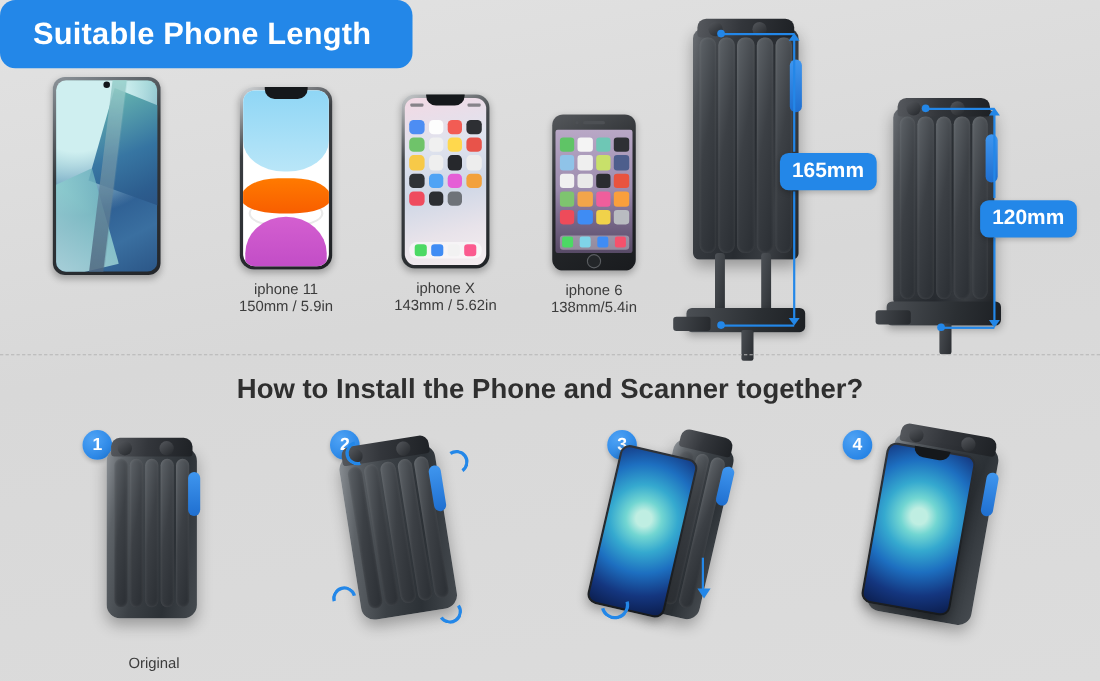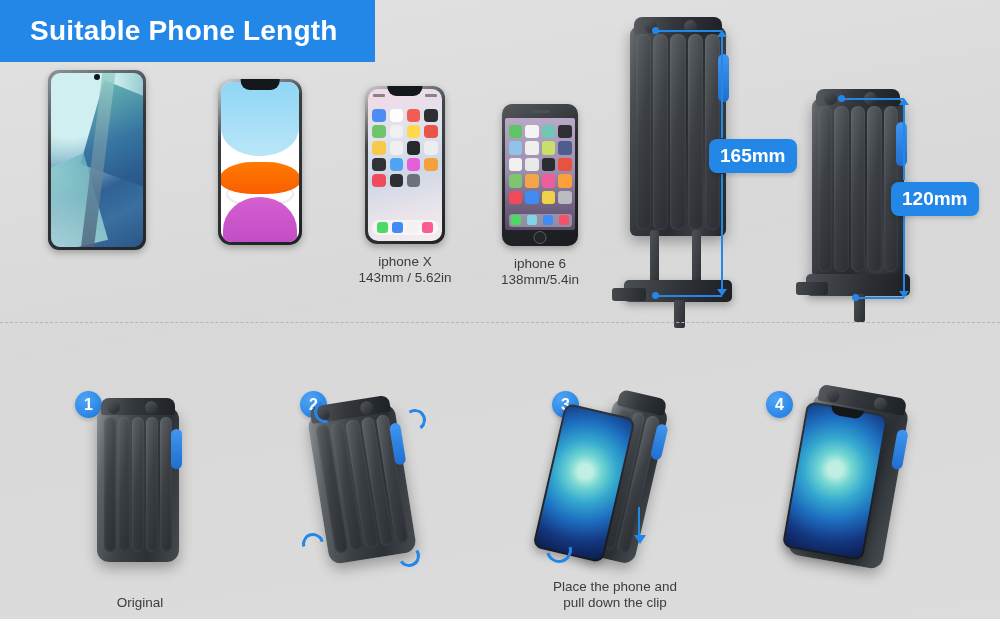--- a/index.html
+++ b/index.html
@@ -10,21 +10,21 @@
     position: relative;
     overflow: hidden;
     color: #3a3a3a;
   }
   #page { position: relative; width: 1000px; height: 619px;
           background: linear-gradient(170deg,#e2e2e2 0%, #d8d8d8 45%, #dcdcdc 100%); }
 
   
   .banner {
     position: absolute; left: 0; top: 0; width: 375px; height: 62px;
-    background: #2387e8; display: flex; align-items: center; padding-left: 30px;
+    background: #2387e8; display: flex; align-items: center; padding-left: 30px; border-radius: 14px;
   }
   .banner-text { color: #fff; font-size: 28px; font-weight: bold; letter-spacing: .2px; }
 
   
   .phone-row { position: absolute; left: 0; top: 70px; width: 600px; height: 245px; }
   .phone-cell { position: absolute; text-align: center; }
   .phone-label { font-size: 13.5px; color: #3c3c3c; line-height: 16px; white-space: nowrap; }
 
   .phone-body { position: relative; margin: 0 auto; border-radius: 13px; background: #2a2d31;
                 box-shadow: 0 3px 7px rgba(0,0,0,.28); }
@@ -204,20 +204,22 @@
     <div class="phone-cell c2">
       <div class="phone-body p-11">
         <div class="screen">
           <div class="w11-blue"></div>
           <div class="w11-ring"></div>
           <div class="w11-orange"></div>
           <div class="w11-purple"></div>
         </div>
         <div class="notch"></div>
       </div>
+      <div class="phone-label" style="margin-top:10px">iphone 11</div>
+      <div class="phone-label">150mm / 5.9in</div>
     </div>
 
     <div class="phone-cell c3">
       <div class="phone-body p-x">
         <div class="screen">
           <div class="statusbar">
             <span class="sb-chunk"></span>
             <span class="sb-chunk"></span>
           </div>
           <div class="ios-grid">
@@ -354,20 +356,21 @@
     <div class="dim-dot" style="left:852px; top:294px;"></div>
     <div class="dim-tick" style="left:856px; top:297px; width:48px;"></div>
     <div class="dim-line" style="left:903px; top:102px; height:78px;"></div>
     <div class="dim-line" style="left:903px; top:216px; height:78px;"></div>
     <div class="arrow-up" style="left:899px; top:98px;"></div>
     <div class="arrow-down" style="left:899px; top:291px;"></div>
     <div class="dim-badge" style="left:891px; top:182px;text-align:right;">120mm</div>
   </div>
 
   <div class="divider"></div>
+  <div class="section-title">How to Install the Phone and Scanner together?</div>
 
   <div class="steps">
 
     <div class="step s1">
       <div class="step-num" style="left:50px">1</div>
       <div class="step-art">
         <div class="dev" style="left:72px; top:12px; width:82px; height:155px;">
           <div class="clip-top"></div>
           <div class="clip-notch" style="left:10px"></div>
           <div class="clip-notch" style="left:48px"></div>
@@ -419,22 +422,20 @@
           </div>
           <div class="blue-tab" style="top:16px; height:36px;"></div>
         </div>
         <div class="mphone" style="left:48px; top:14px; width:72px; height:148px; transform:rotate(13deg);">
           <div class="scr"></div>
         </div>
         <div class="arc" style="left:46px; top:142px; width:26px; height:26px; transform:rotate(300deg);"></div>
         <div class="arrow-head" style="left:134px; top:140px;"></div>
         <div class="dim-line" style="left:138px; top:112px; height:30px;"></div>
       </div>
-      <div class="step-cap" style="white-space:pre-line">Place the phone and
-pull down the clip</div>
     </div>
 
     <div class="step s4">
       <div class="step-num" style="left:28px">4</div>
       <div class="step-art">
         <div class="dev" style="left:62px; top:4px; width:96px; height:164px; transform:rotate(10deg);">
           <div class="clip-top"></div>
           <div class="clip-notch" style="left:12px"></div>
           <div class="clip-notch" style="left:60px"></div>
           <div class="blue-tab" style="top:22px; height:40px;"></div>

